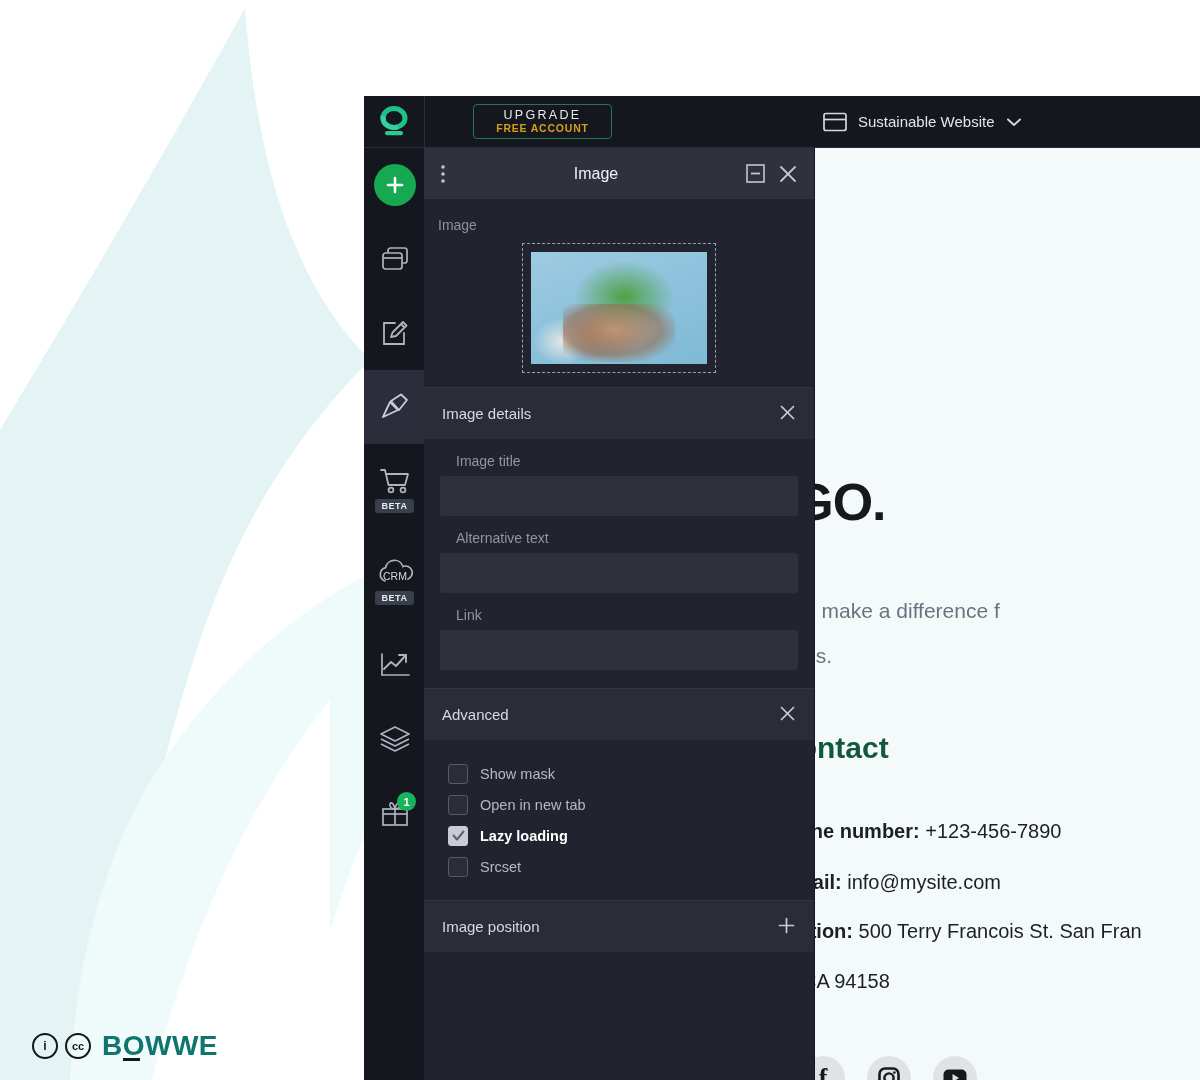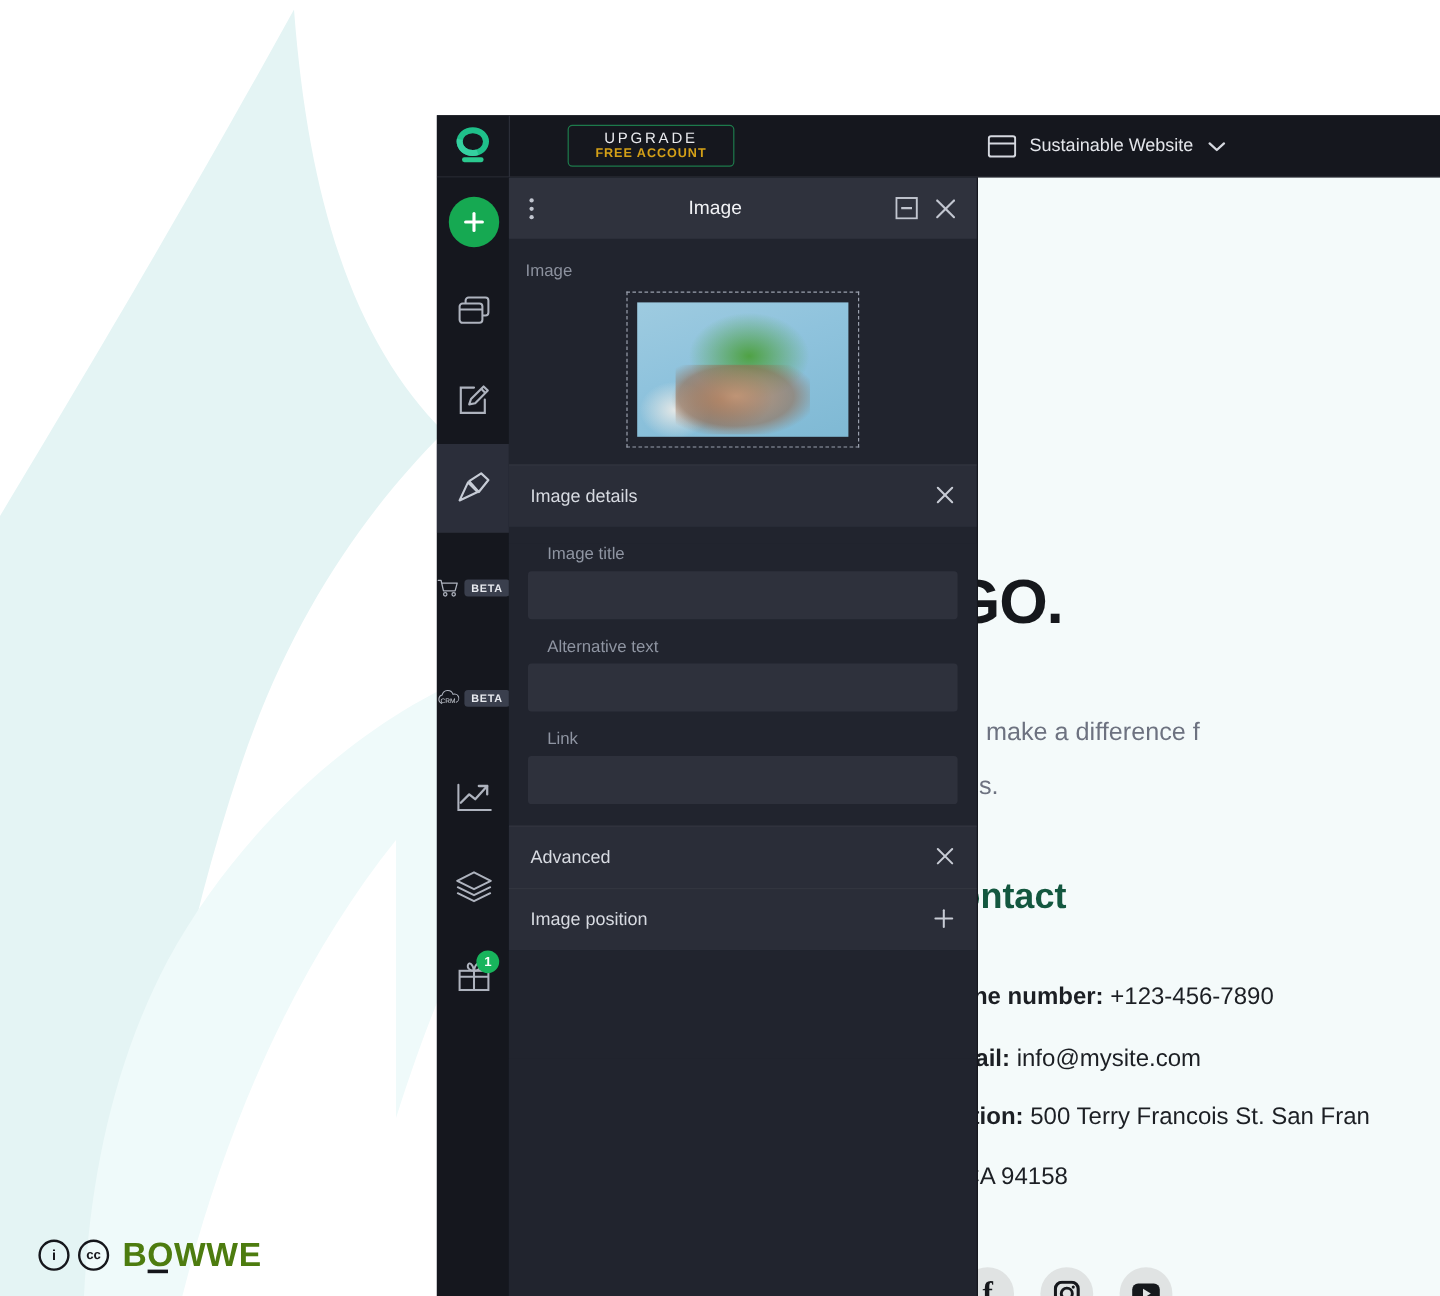--- a/index.html
+++ b/index.html
@@ -41,21 +41,21 @@
     border-radius: 50%;
     display: flex; align-items: center; justify-content: center;
     color: #15161b;
     font-size: 12px;
     font-weight: bold;
   }
   #bowwe-word {
     font-size: 28px;
     font-weight: 800;
     letter-spacing: 0.5px;
-    color: #4d7c0f;
+    color: #0f766e;
     position: relative;
     margin-left: 4px;
   }
   #bowwe-word::after {
     content: "";
     position: absolute;
     left: 21px; bottom: 1px;
     width: 17px; height: 3px;
     background: #15161b;
   }
@@ -132,21 +132,21 @@
   }
   .rail-item {
     position: relative;
     width: 61px;
     height: 74px;
     display: flex;
     align-items: center;
     justify-content: center;
     cursor: pointer;
   }
-  .rail-item.tall { height: 92px; flex-direction: row; gap: 4px; }
+  .rail-item.tall { height: 92px; flex-direction: column; gap: 4px; }
   .rail-item.active { background: #2b2e3a; }
   #add-circle {
     width: 42px; height: 42px;
     border-radius: 50%;
     background: #16a952;
     display: flex; align-items: center; justify-content: center;
   }
   .beta-chip {
     font-size: 9px;
     font-weight: bold;
@@ -538,20 +538,42 @@
     <div class="sect-head">
       <span class="title">Advanced</span>
       <span class="act">
         <svg width="17" height="17" viewBox="0 0 17 17">
           <line x1="2.5" y1="2.5" x2="14.5" y2="14.5" stroke="#c7cbd4" stroke-width="1.7" stroke-linecap="round"></line>
           <line x1="14.5" y1="2.5" x2="2.5" y2="14.5" stroke="#c7cbd4" stroke-width="1.7" stroke-linecap="round"></line>
         </svg>
       </span>
     </div>
 
+    <div id="adv-body" class="sect-body">
+      <div class="cbrow">
+        <span class="cbox"></span>
+        <span class="cblabel">Show mask</span>
+      </div>
+      <div class="cbrow">
+        <span class="cbox"></span>
+        <span class="cblabel">Open in new tab</span>
+      </div>
+      <div class="cbrow on">
+        <span class="cbox on">
+          <svg width="15" height="15" viewBox="0 0 15 15">
+            <polyline points="2.5,7.5 6,11.5 12.5,3.5" fill="none" stroke="#5c6270" stroke-width="2" stroke-linecap="round" stroke-linejoin="round"></polyline>
+          </svg>
+        </span>
+        <span class="cblabel">Lazy loading</span>
+      </div>
+      <div class="cbrow">
+        <span class="cbox"></span>
+        <span class="cblabel">Srcset</span>
+      </div>
+    </div>
 
     <div class="sect-head">
       <span class="title">Image position</span>
       <span class="act">
         <svg width="19" height="19" viewBox="0 0 19 19">
           <line x1="9.5" y1="2.5" x2="9.5" y2="16.5" stroke="#c7cbd4" stroke-width="1.7" stroke-linecap="round"></line>
           <line x1="2.5" y1="9.5" x2="16.5" y2="9.5" stroke="#c7cbd4" stroke-width="1.7" stroke-linecap="round"></line>
         </svg>
       </span>
     </div>

